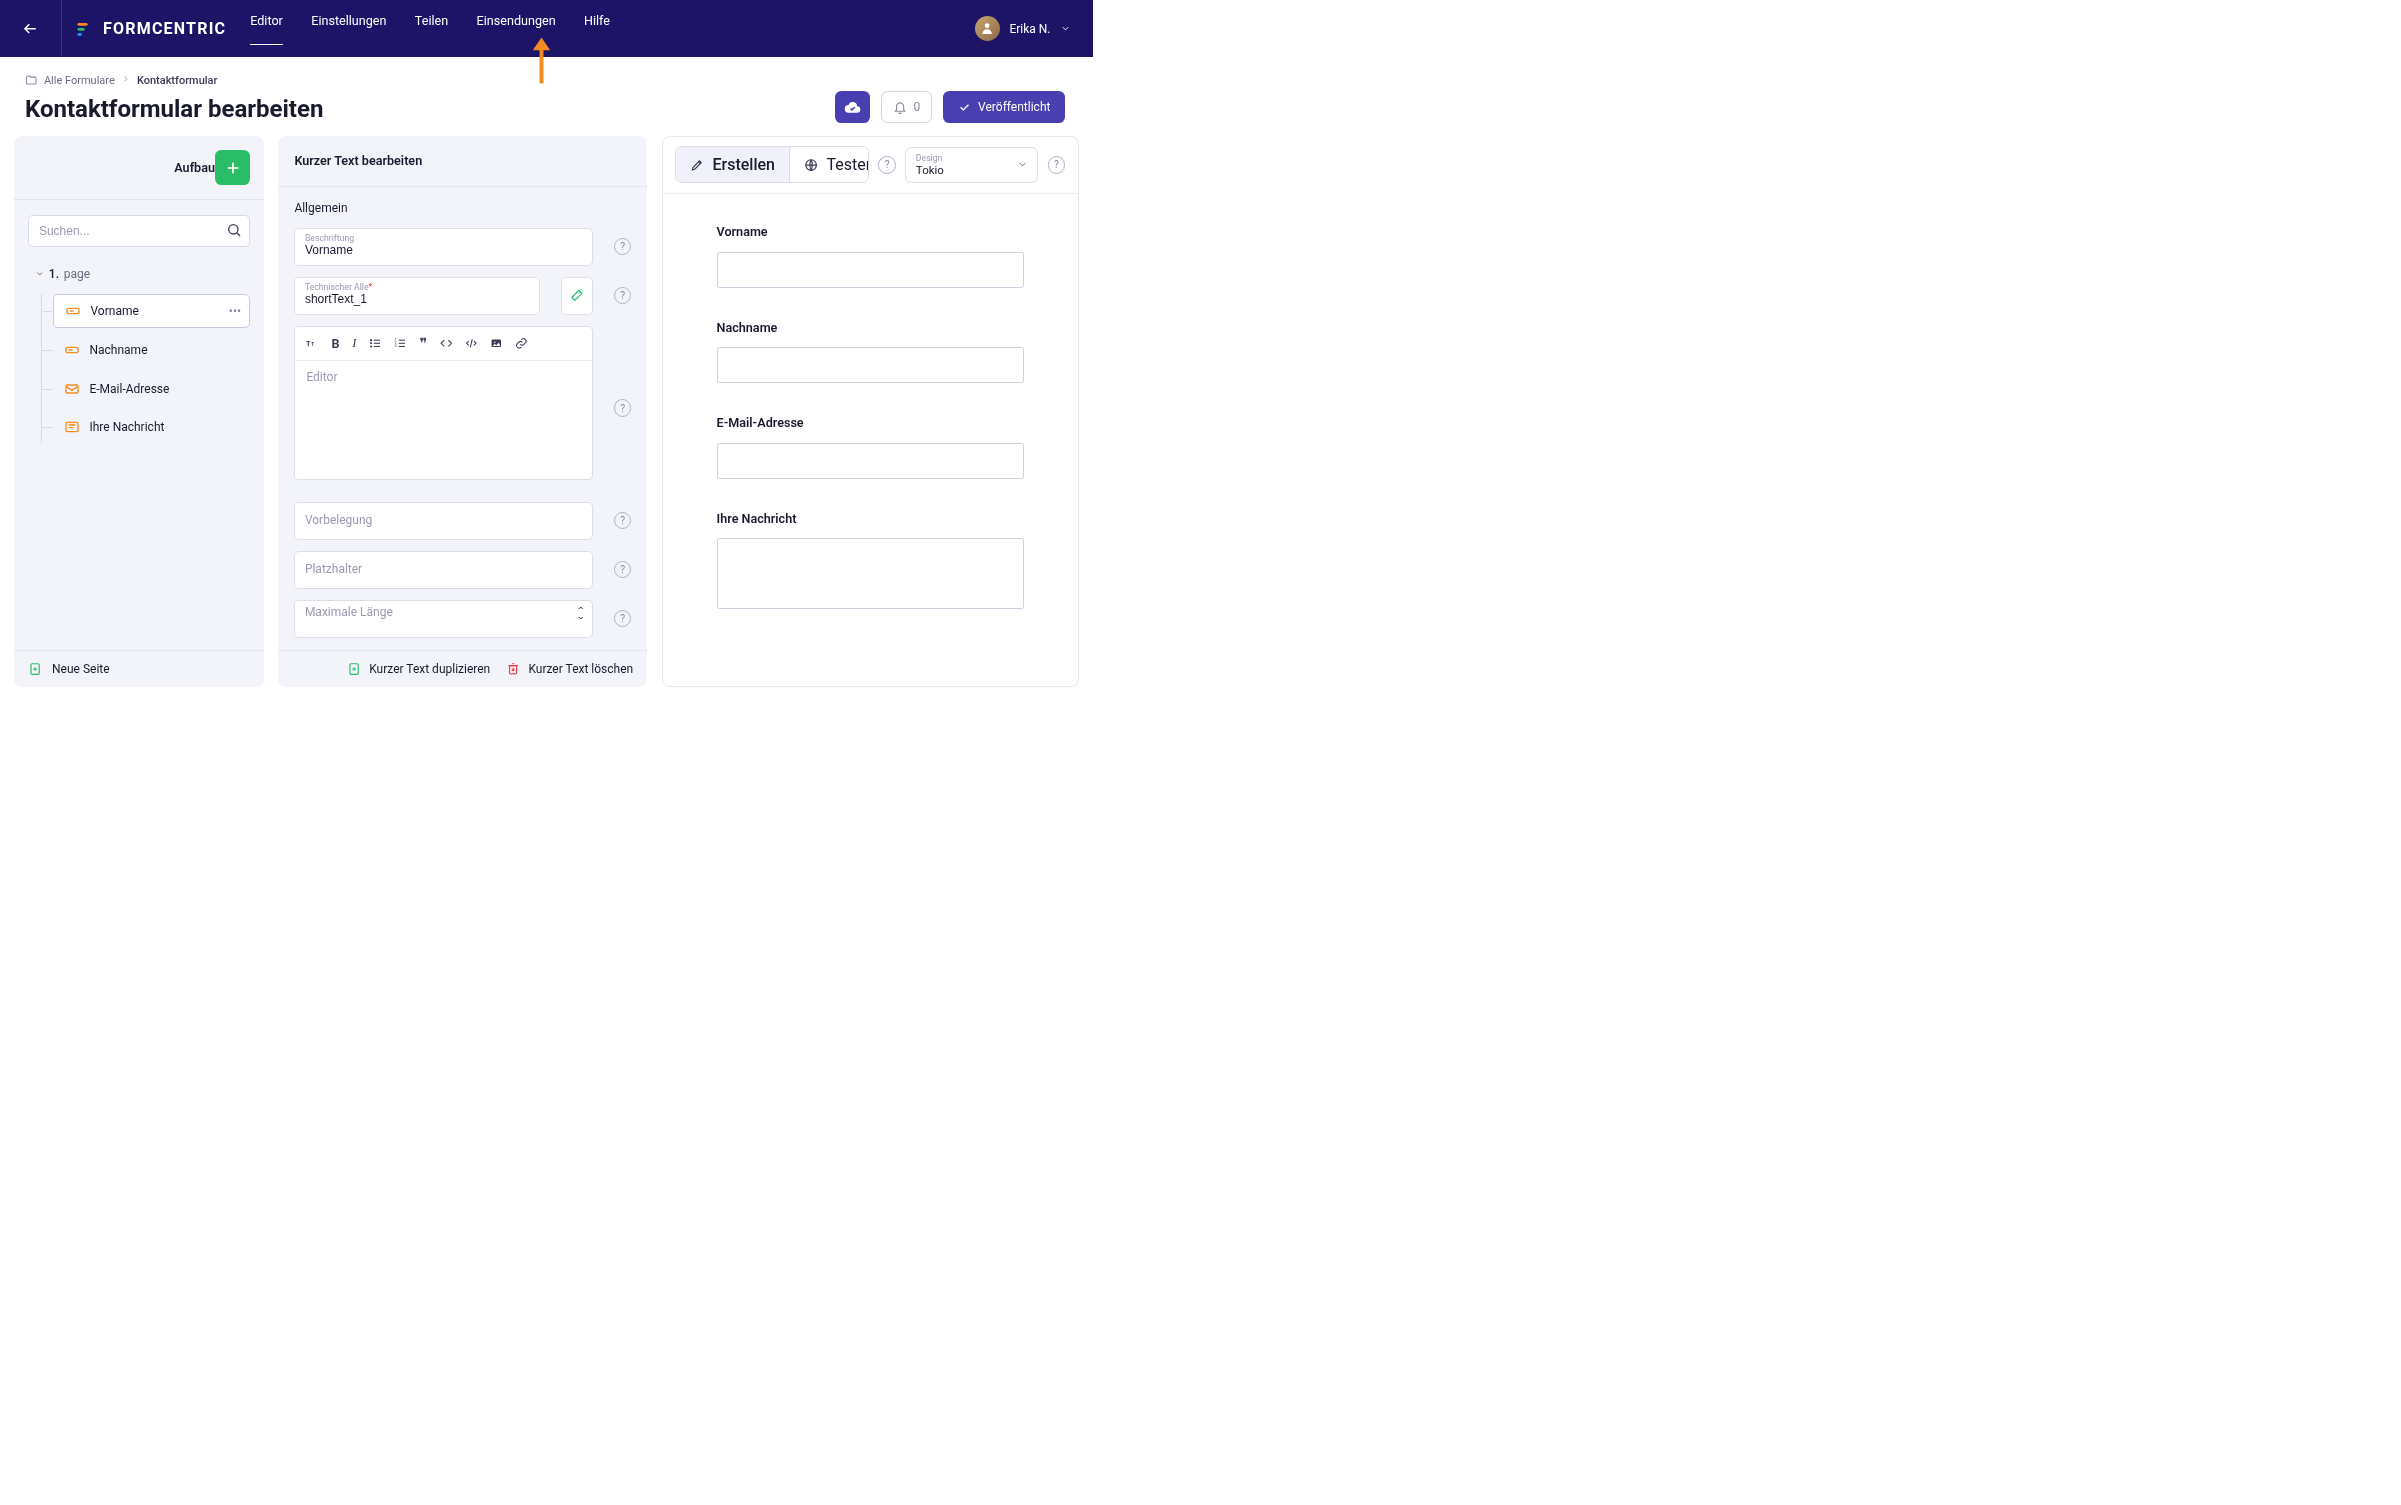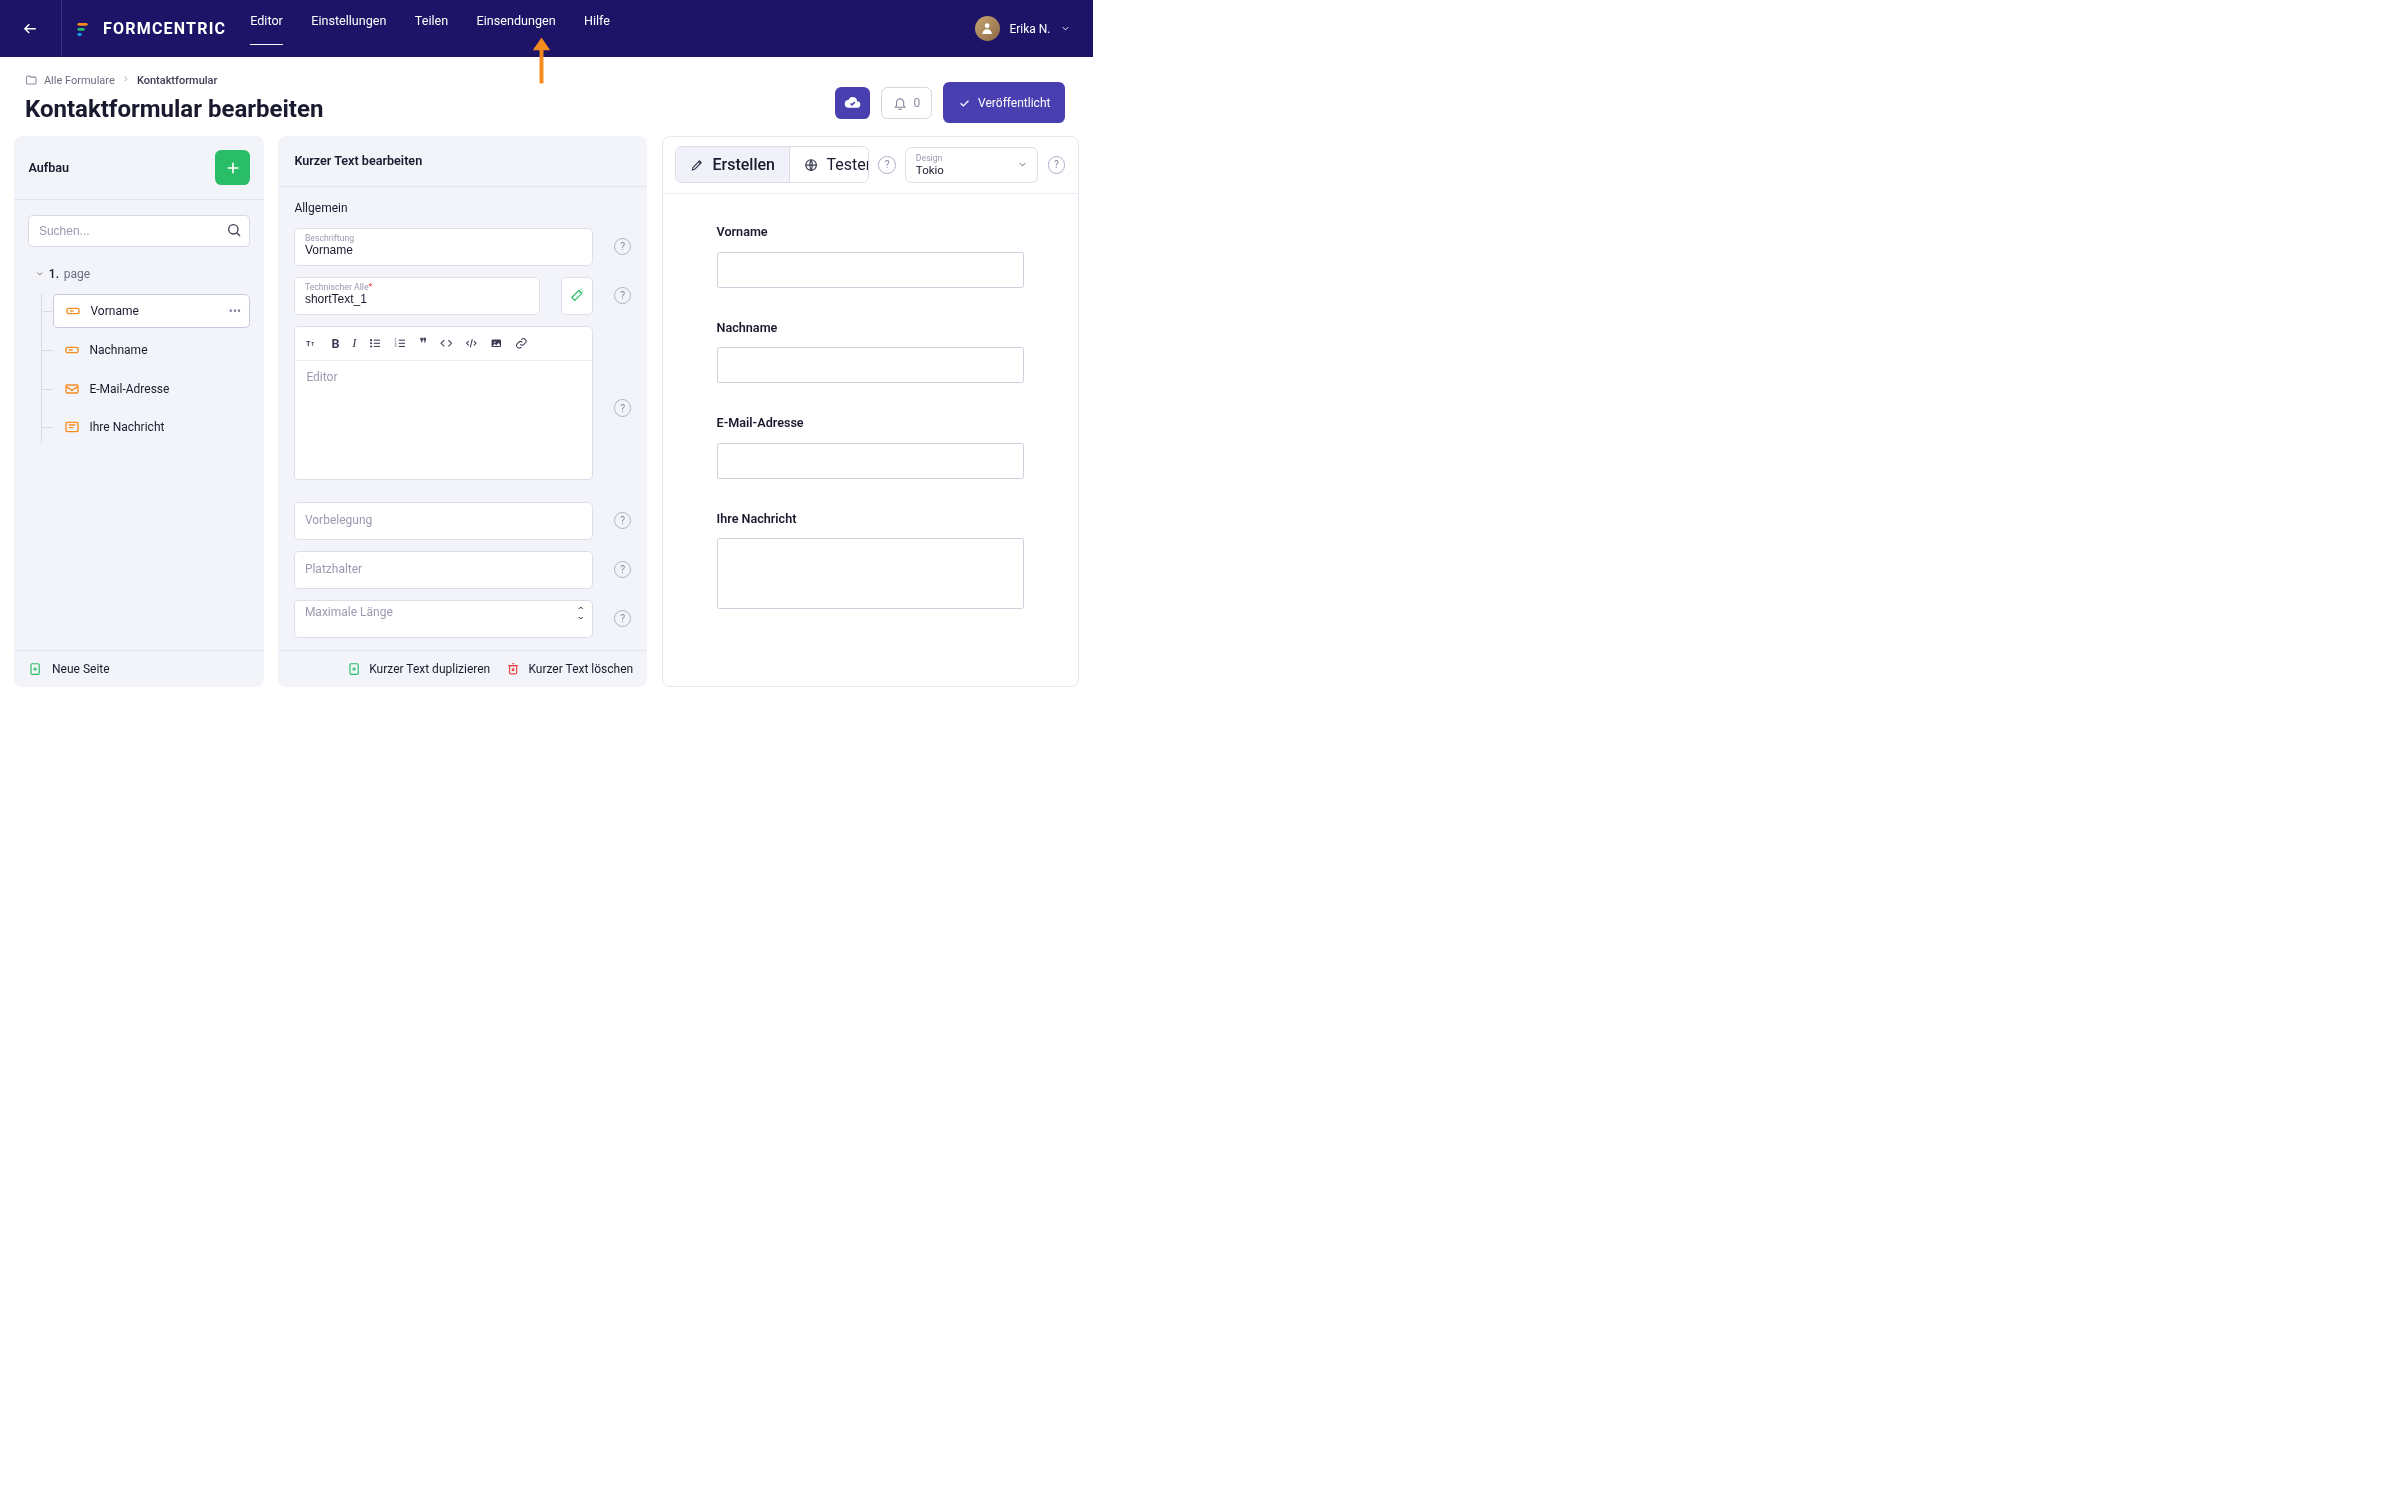--- a/index.html
+++ b/index.html
@@ -24,31 +24,31 @@
 
 
 .subhead { padding: 17.4px 28.4px 12.6px 25px; display: flex; align-items: flex-end; justify-content: space-between; }
 .breadcrumb { display: flex; gap: 6.3px; font-size: 11px; color: #6e6e82; margin-bottom: 8px; }
 .breadcrumb .crumb-link { cursor: pointer; }
 .breadcrumb .crumb-current { color: #3c3c55; font-weight: 500; }
 .page-title { font-size: 24px; font-weight: 700; color: #1a1a2e; }
 .actions { display: flex; gap: 11px; align-items: center; }
 .btn-cloud { background: #4a3fb0; width: 35px; height: 32px; border-radius: 6.3px; display: flex; align-items: center; justify-content: center; cursor: pointer; }
 .btn-bell { border: 0.8px solid #d4d4e0; border-radius: 6.3px; height: 32px; padding: 0 11px; display: flex; align-items: center; gap: 6.3px; cursor: pointer; color: #8a8aa1; font-size: 12px; }
-.btn-publish { background: #4a3fb0; color: #fff; border-radius: 6.3px; height: 41px; padding: 0 14.2px; display: flex; align-items: center; gap: 8px; font-size: 12px; cursor: pointer; }
+.btn-publish { background: #4a3fb0; color: #fff; border-radius: 6.3px; height: 32px; padding: 0 14.2px; display: flex; align-items: center; gap: 8px; font-size: 12px; cursor: pointer; }
 
 
 .main { display: flex; gap: 14.2px; padding: 0 14.2px; height: calc(100% - 136px); }
 .panel { background: #f3f4f9; border-radius: 8px; display: flex; flex-direction: column; overflow: hidden; }
 .panel-left { width: 250px; }
 .panel-mid { width: 369px; }
 .panel-right { flex: 1; background: #fff; border: 0.8px solid #e6e6f0; }
 
 
-.panel-left .head { display: flex; align-items: center; justify-content: space-between; padding: 14.2px 14.2px 14.2px 14.2px; border-bottom: 0.8px solid #e2e3ee; }
+.panel-left .head { display: flex; align-items: center; justify-content: flex-end; padding: 14.2px 14.2px 14.2px 14.2px; border-bottom: 0.8px solid #e2e3ee; }
 .panel-left .head h3 { font-size: 12.6px; font-weight: 600; }
 .btn-add { background: #2abd68; width: 35px; height: 35px; border-radius: 6.3px; display: flex; align-items: center; justify-content: center; cursor: pointer; }
 .panel-left .body { padding: 14.2px; flex: 1; }
 .search-box { position: relative; margin-bottom: 16px; }
 .search-box input { width: 100%; height: 32px; border: 0.8px solid #d8d9e6; border-radius: 4.7px; padding: 0 32px 0 9.5px; font-size: 12px; background: #fff; color: #333; }
 .search-box input::placeholder { color: #9a9ab2; }
 .search-box .search-ic { position: absolute; right: 8px; top: 7.1px; }
 .tree-root { font-size: 12px; }
 .tree-page { display: flex; align-items: center; gap: 4.7px; padding: 4.7px 0 4.7px 6.3px; color: #6e6e82; cursor: pointer; }
 .tree-page .pnum { color: #1a1a2e; font-weight: 500; }

